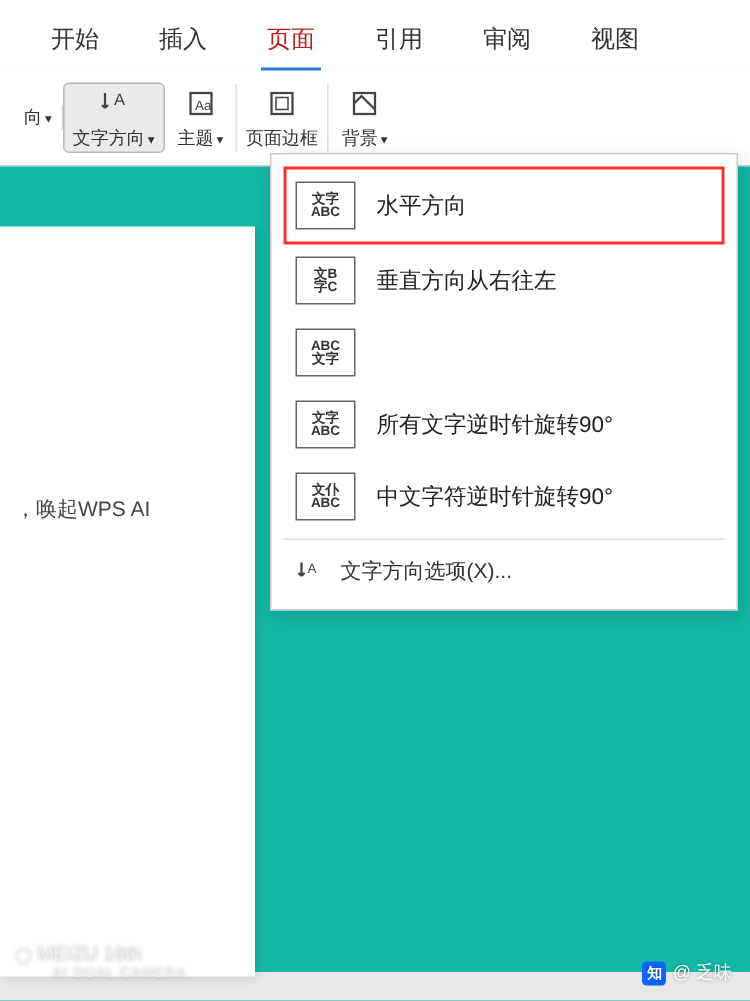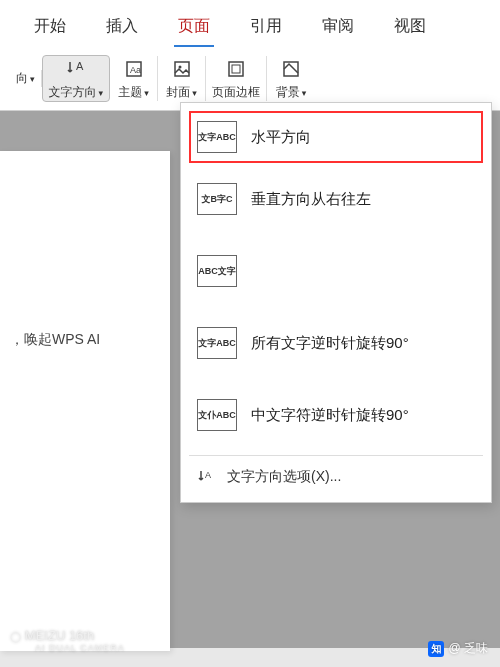--- a/index.html
+++ b/index.html
@@ -10,27 +10,27 @@
     .tab.active { color: #b91c1c; border-bottom: 2px solid #2e7cd6; }
     
     .toolbar { display: flex; align-items: center; padding: 8px 0 8px 10px; background: #fff; border-bottom: 1px solid #d0d0d0; font-size: 13px; }
     .tb-group { display: flex; flex-direction: column; align-items: center; padding: 0 6px; border-right: 1px solid #ddd; min-width: 48px; }
     .tb-group:last-child { border-right: none; }
     .tb-icon { width: 26px; height: 26px; display: flex; align-items: center; justify-content: center; margin-bottom: 2px; }
     .tb-label { font-size: 12px; color: #333; white-space: nowrap; }
     .tb-group.pressed { background: #eaeaea; border-radius: 4px; border: 1px solid #bbb; }
     .dd { font-size: 9px; margin-left: 2px; }
     
-    .content { position: relative; padding: 20px; background: #a3a3a3; height: calc(100% - 130px); }
+    .content { position: relative; padding: 20px; background: #14b8a6; height: calc(100% - 130px); }
     .doc-page { position: absolute; left: 0; top: 40px; width: 170px; height: 500px; background: #fff; box-shadow: 2px 2px 6px rgba(0,0,0,0.1); padding: 180px 10px 0; font-size: 14px; color: #444; }
     
     .dropdown { position: absolute; left: 180px; top: 102px; width: 312px; background: #fff; border: 1px solid #ccc; box-shadow: 2px 4px 12px rgba(0,0,0,0.15); padding: 8px; }
-    .dd-item { display: flex; align-items: center; padding: 20px 8px; cursor: pointer; font-size: 15px; color: #222; }
+    .dd-item { display: flex; align-items: center; padding: 8px 8px; cursor: pointer; font-size: 15px; color: #222; }
     .dd-item.highlighted { border: 2px solid #ff3030; padding: 8px 6px; }
-    .dd-icon { width: 40px; height: 32px; border: 1px solid #666; display: flex; flex-direction: row; align-items: center; justify-content: center; margin-right: 14px; font-size: 9px; line-height: 1; font-weight: bold; background: #fff; color: #333; }
+    .dd-icon { width: 40px; height: 32px; border: 1px solid #666; display: flex; flex-direction: column; align-items: center; justify-content: center; margin-right: 14px; font-size: 9px; line-height: 1; font-weight: bold; background: #fff; color: #333; }
     .dd-divider { border-top: 1px solid #ddd; margin: 4px 0; }
     .dd-options { display: flex; align-items: center; padding: 8px; font-size: 14px; color: #333; }
     .dd-options-icon { width: 20px; margin-right: 10px; }
     
     .watermark-bl { position: absolute; bottom: 14px; left: 10px; color: #efefef; font-size: 13px; text-shadow: 0 0 3px rgba(0,0,0,0.3); }
     .watermark-bl .sub { font-size: 9px; letter-spacing: 1px; margin-left: 25px; }
     .watermark-br { position: absolute; bottom: 10px; right: 12px; display: flex; align-items: center; color: #fff; font-size: 12px; text-shadow: 0 0 3px rgba(0,0,0,0.4); }
     .zhihu-logo { width: 16px; height: 16px; background: #0a66ff; color: #fff; font-size: 10px; font-weight: bold; display: flex; align-items: center; justify-content: center; border-radius: 3px; margin-right: 4px; }
     
     svg { display: block; }
@@ -61,30 +61,20 @@
     <div class="tb-label"><span>文字方向</span><span class="dd">▾</span></div>
   </div>
   <div class="tb-group">
     <div class="tb-icon">
         <svg width="20" height="20" viewBox="0 0 20 20">
           <rect x="3" y="3" width="14" height="14" fill="none" stroke="#444" stroke-width="1.5"></rect>
           <text x="6" y="14" font-size="9" fill="#444">Aa</text>
         </svg>
       </div>
     <div class="tb-label"><span>主题</span><span class="dd">▾</span></div>
-  </div>
-  <div class="tb-group">
-    <div class="tb-icon">
-        <svg width="20" height="20" viewBox="0 0 20 20">
-          <rect x="3" y="3" width="14" height="14" fill="none" stroke="#444" stroke-width="1.5"></rect>
-          <circle cx="8" cy="8" r="1.5" fill="#444"></circle>
-          <path d="M3 14l4-4 4 4 3-3 3 3" fill="none" stroke="#444" stroke-width="1.5"></path>
-        </svg>
-      </div>
-    <div class="tb-label"><span>封面</span><span class="dd">▾</span></div>
   </div>
   <div class="tb-group">
     <div class="tb-icon">
         <svg width="20" height="20" viewBox="0 0 20 20">
           <rect x="3" y="3" width="14" height="14" fill="none" stroke="#444" stroke-width="1.5"></rect>
           <rect x="6" y="6" width="8" height="8" fill="none" stroke="#444" stroke-width="1"></rect>
         </svg>
       </div>
     <div class="tb-label"><span>页面边框</span></div>
   </div>

